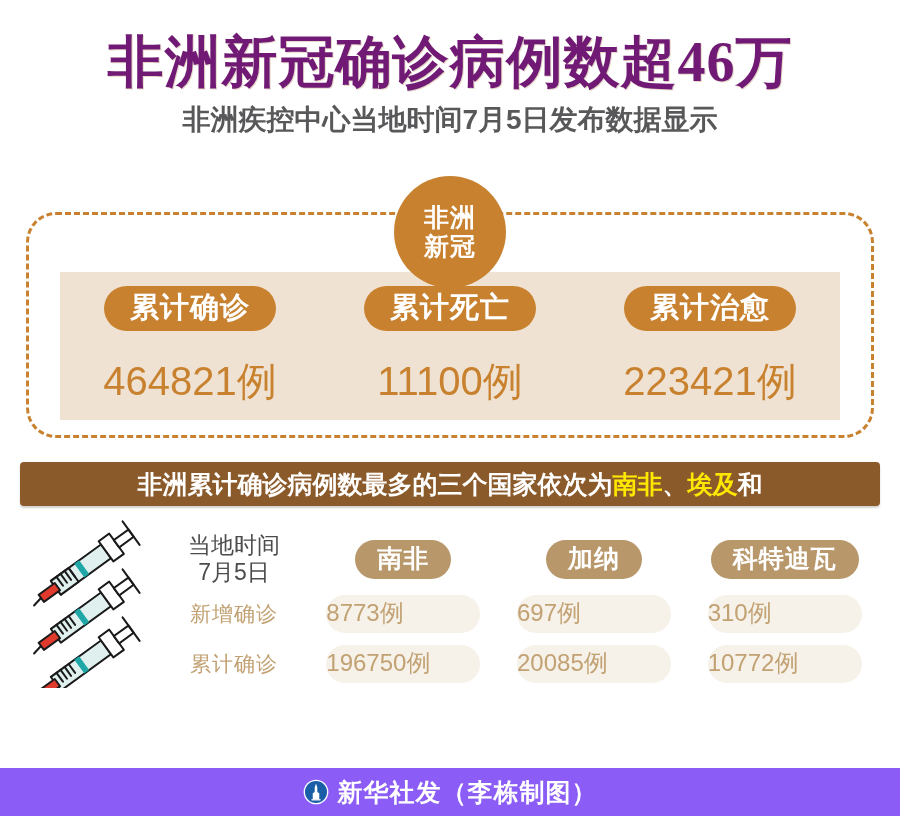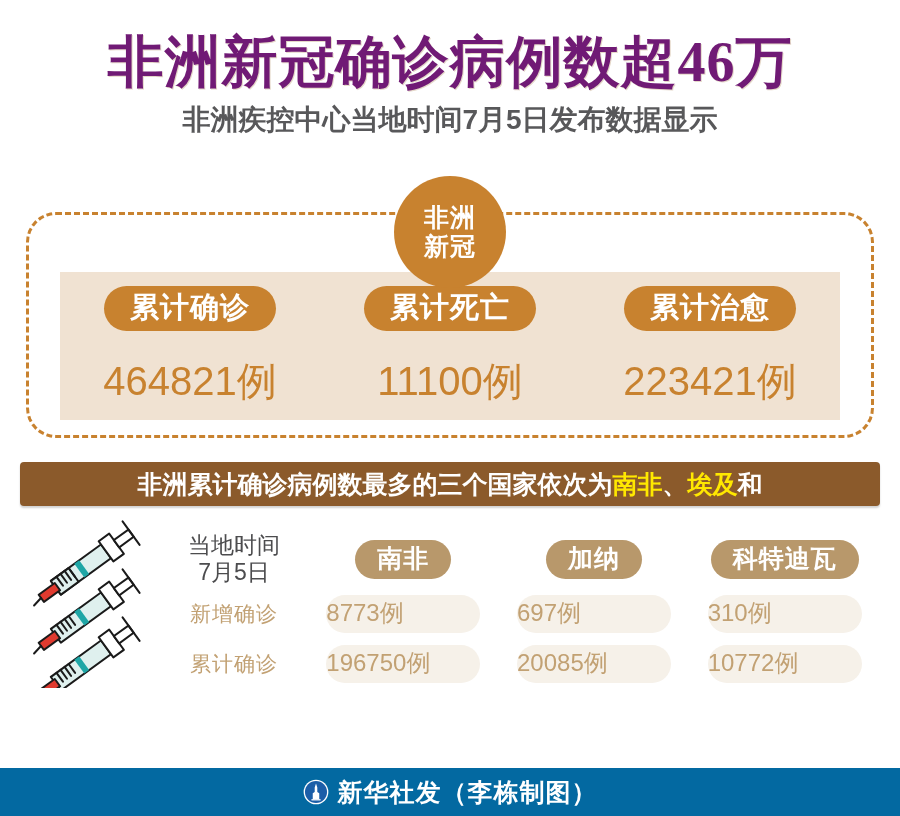--- a/index.html
+++ b/index.html
@@ -193,21 +193,21 @@
     text-align: left;
   }
 
   
   .footer {
     position: absolute;
     left: 0;
     right: 0;
     bottom: 0;
     height: 48px;
-    background: #0369a1;
+    background: #8b5cf6;
     display: flex;
     align-items: center;
     justify-content: center;
     gap: 9px;
   }
   .footer-logo {
     width: 26px;
     height: 26px;
     flex: none;
   }

